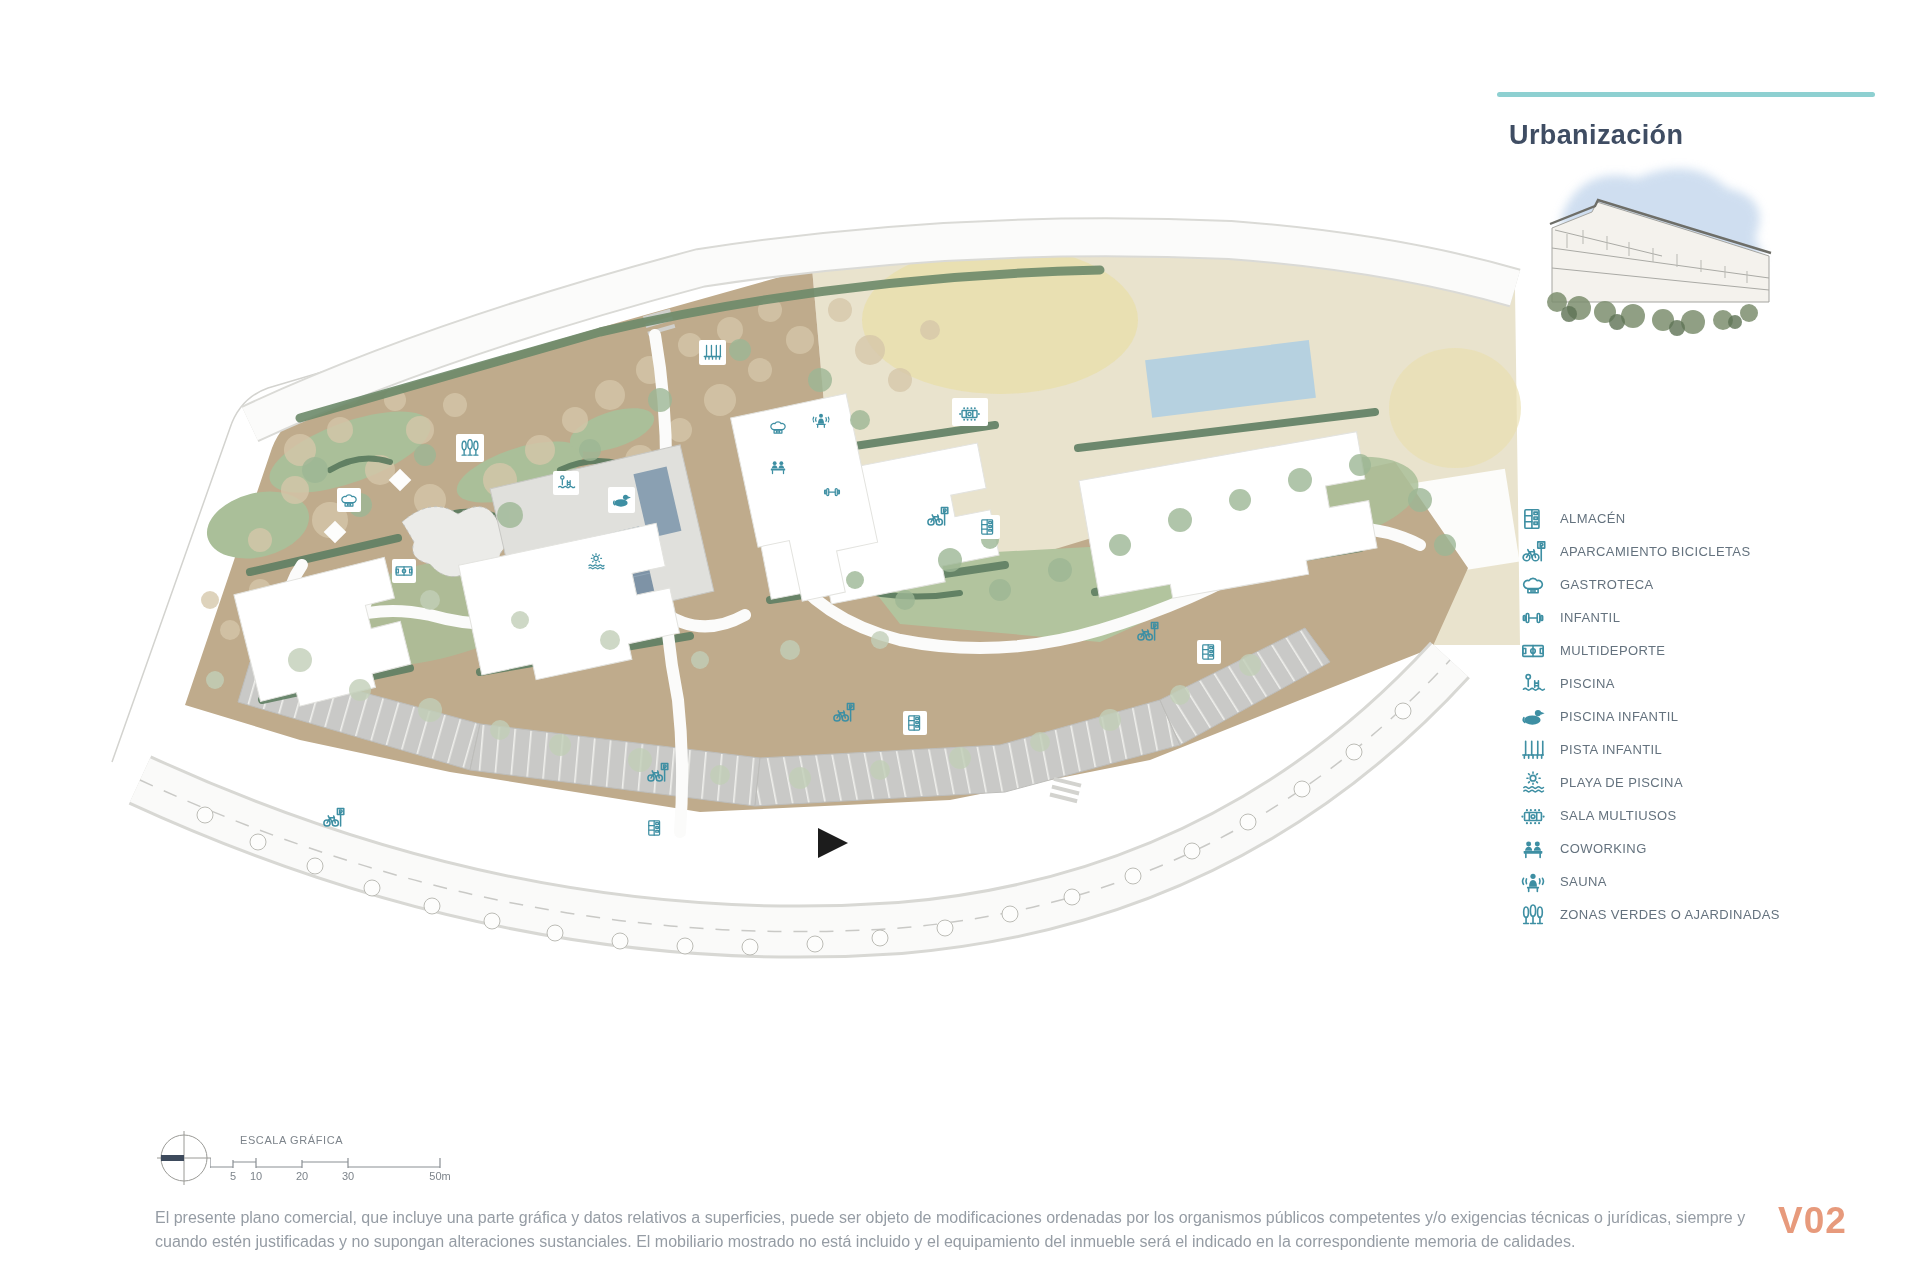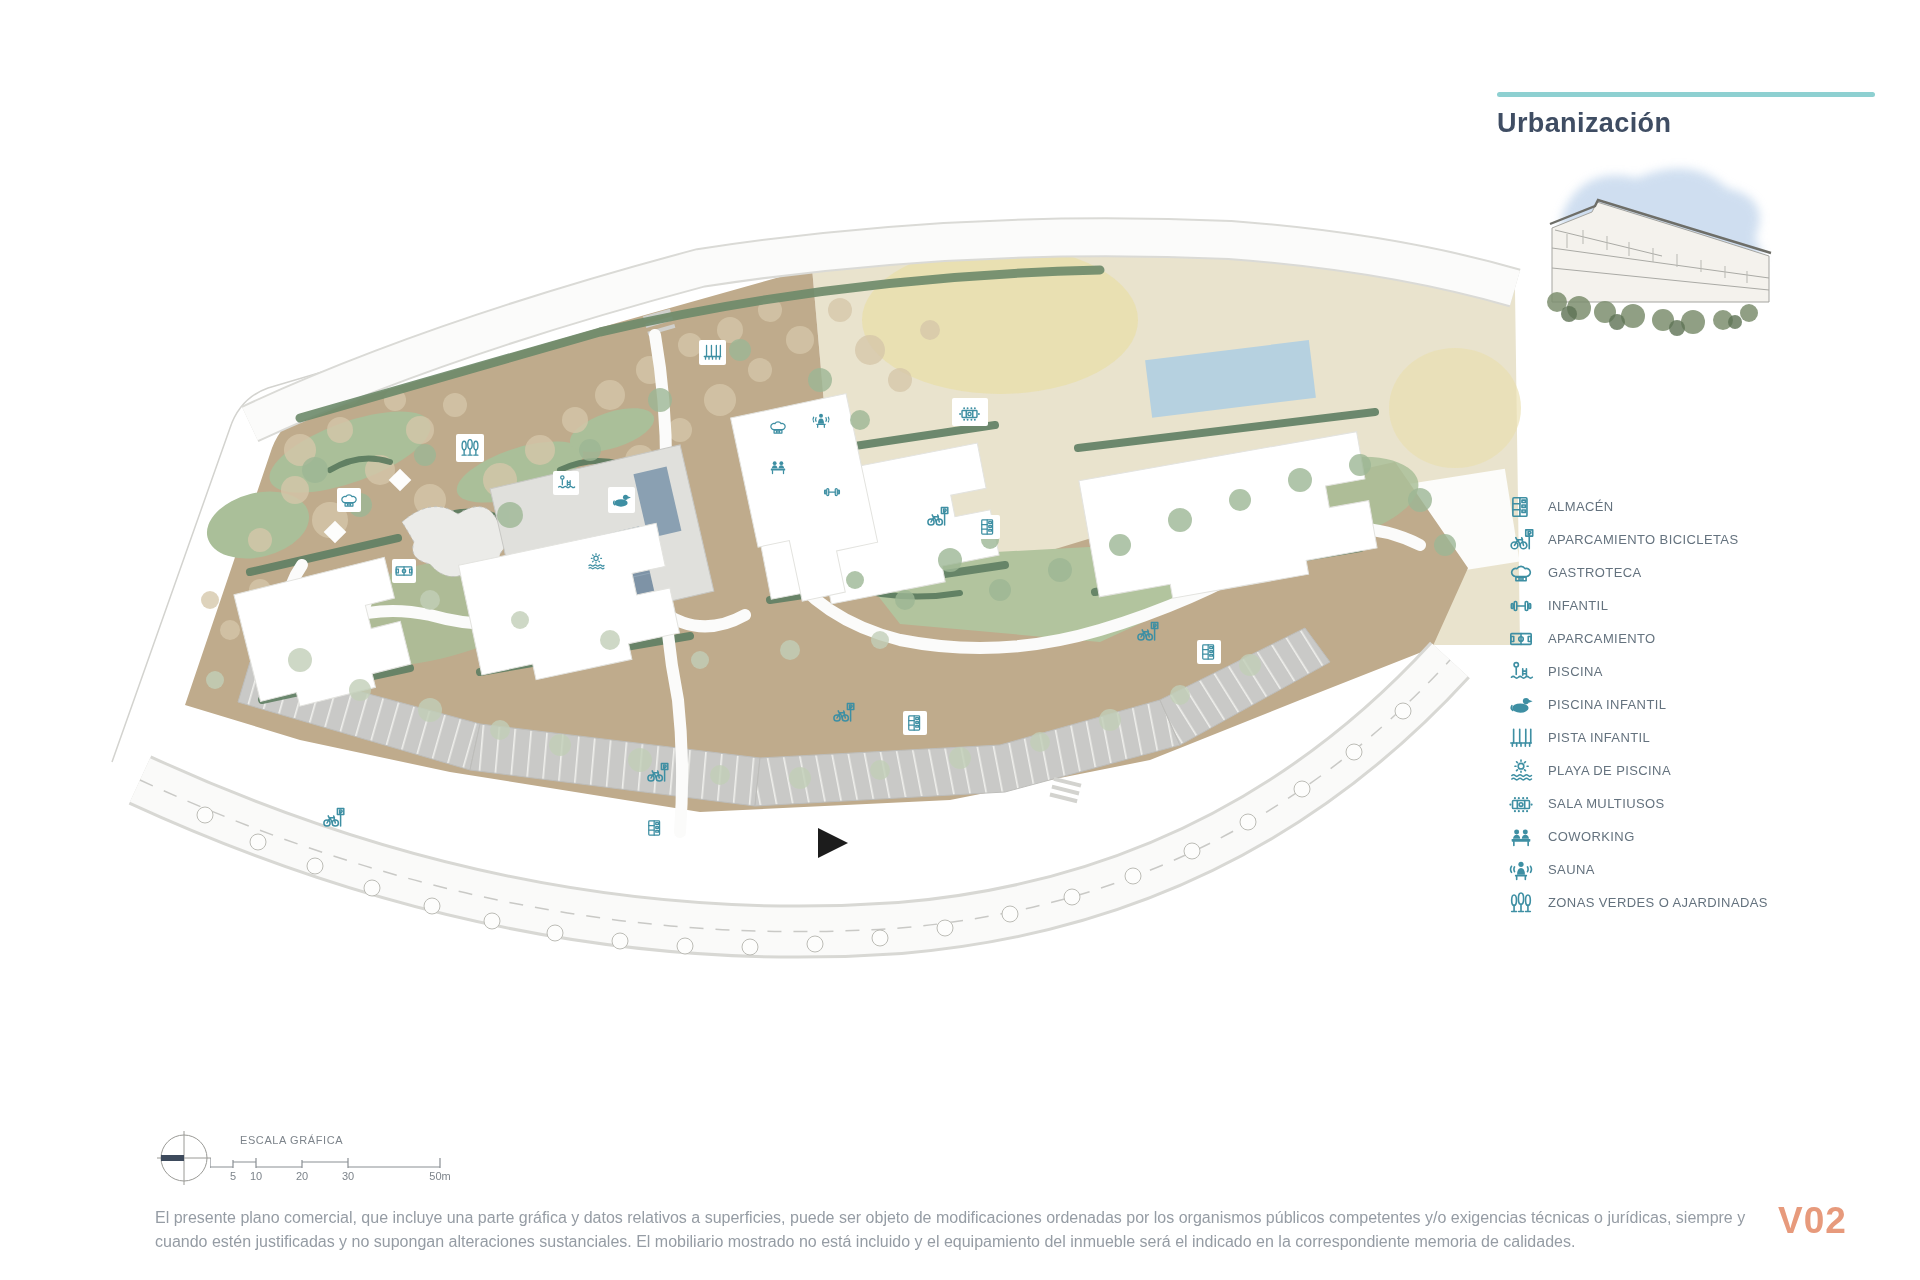--- a/index.html
+++ b/index.html
@@ -3,24 +3,24 @@
 <meta charset="utf-8">
 <style>
   html,body{margin:0;padding:0;background:#ffffff;}
   body{width:1920px;height:1280px;position:relative;overflow:hidden;
        font-family:"Liberation Sans", sans-serif;color:#64727e;}
   .sheet{position:absolute;inset:0;background:#fff;}
   #map{position:absolute;left:0;top:0;}
   
   .right-panel{position:absolute;left:1497px;top:0;width:410px;height:1280px;}
   .teal-rule{position:absolute;left:0;top:92px;width:378px;height:5px;background:#8ed0d1;border-radius:3px;}
-  .page-title{position:absolute;left:0;top:108px;margin:0;font-size:27px;font-weight:bold;
+  .page-title{position:absolute;left:0;top:108px;margin:12px;font-size:27px;font-weight:bold;
               color:#3f4d63;letter-spacing:.4px;}
   .render-wrap{position:absolute;left:40px;top:150px;width:260px;height:215px;}
-  .legend{position:absolute;left:11px;top:490px;list-style:none;margin:0;padding:0;text-align:right;}
+  .legend{position:absolute;left:11px;top:490px;list-style:none;margin:12px;padding:0;text-align:right;}
   .legend li{display:flex;align-items:center;height:33px;}
   .legend-icon{width:26px;height:26px;flex:0 0 26px;color:#3e8fa3;}
   .legend-label{margin-left:14px;font-size:13px;letter-spacing:.4px;color:#64727e;}
   
   .scalebar{position:absolute;left:155px;top:1128px;width:340px;height:75px;font-size:11px;color:#7d848b;text-align:center;}
   .compass{position:absolute;left:0;top:2px;}
   .scale-title{position:absolute;left:85px;top:6px;letter-spacing:.6px;}
   .ruler{position:absolute;left:55px;top:26px;}
   .ruler-labels{position:absolute;left:55px;top:42px;width:240px;height:14px;}
   .ruler-labels span{position:absolute;transform:translateX(-50%);}
@@ -514,21 +514,21 @@
     <li>
           <svg class="legend-icon">
             <use href="#sym-gym"></use>
           </svg>
           <span class="legend-label">INFANTIL</span>
         </li>
     <li>
           <svg class="legend-icon">
             <use href="#sym-multisport"></use>
           </svg>
-          <span class="legend-label">APARCAMIENTO</span>
+          <span class="legend-label">MULTIDEPORTE</span>
         </li>
     <li>
           <svg class="legend-icon">
             <use href="#sym-pool"></use>
           </svg>
           <span class="legend-label">PISCINA</span>
         </li>
     <li>
           <svg class="legend-icon">
             <use href="#sym-kidspool"></use>

